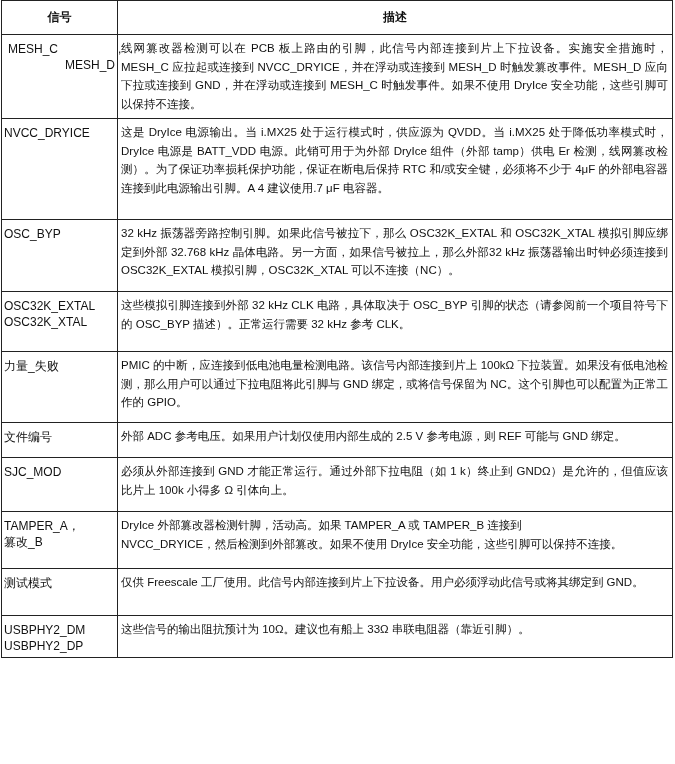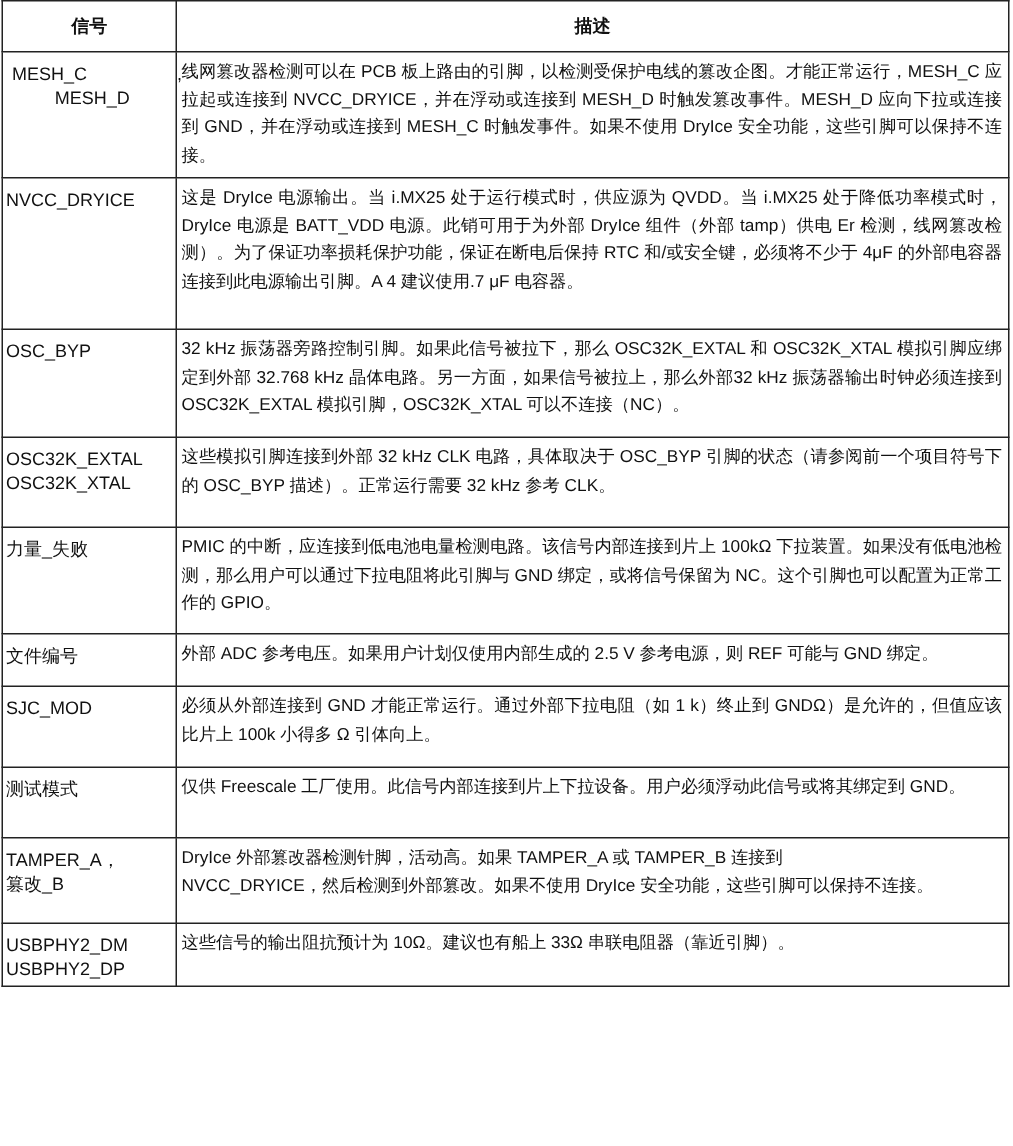--- a/index.html
+++ b/index.html
@@ -37,21 +37,21 @@
     col.c1 { width: 116px; }
     col.c2 { width: 555px; }
     .sig {
       font-family: "Liberation Sans", sans-serif;
       font-size: 12px;
       line-height: 16px;
       padding: 6px 2px 0 2px;
       white-space: pre-line;
     }
     .sig.left {
-      text-align: center;
+      text-align: right;
       padding-left: 6px;
     }
     .desc {
       font-family: "Liberation Sans", "DejaVu Sans", sans-serif;
       font-size: 11.5px;
       line-height: 18.5px;
       padding: 4px 4px 0 3px;
       text-align: justify;
     }
   </style>
@@ -69,21 +69,21 @@
       <th>描述</th>
     </tr>
   </thead>
   <tbody>
     <tr style="height:84px">
       <td>
           <div class="sig left">MESH_C　　　　　,
 MESH_D</div>
         </td>
       <td>
-          <div class="desc">线网篡改器检测可以在 PCB 板上路由的引脚，以检测受保护电线的篡改企图。才能正常运行，MESH_C 应拉起或连接到 NVCC_DRYICE，并在浮动或连接到 MESH_D 时触发篡改事件。MESH_D 应向下拉或连接到 GND，并在浮动或连接到 MESH_C 时触发事件。如果不使用 DryIce 安全功能，这些引脚可以保持不连接。</div>
+          <div class="desc">线网篡改器检测可以在 PCB 板上路由的引脚，此信号内部连接到片上下拉设备。实施安全措施时，MESH_C 应拉起或连接到 NVCC_DRYICE，并在浮动或连接到 MESH_D 时触发篡改事件。MESH_D 应向下拉或连接到 GND，并在浮动或连接到 MESH_C 时触发事件。如果不使用 DryIce 安全功能，这些引脚可以保持不连接。</div>
         </td>
     </tr>
     <tr style="height:101px">
       <td>
           <div class="sig">NVCC_DRYICE</div>
         </td>
       <td>
           <div class="desc">这是 DryIce 电源输出。当 i.MX25 处于运行模式时，供应源为 QVDD。当 i.MX25 处于降低功率模式时，DryIce 电源是 BATT_VDD 电源。此销可用于为外部 DryIce 组件（外部 tamp）供电 Er 检测，线网篡改检测）。为了保证功率损耗保护功能，保证在断电后保持 RTC 和/或安全键，必须将不少于 4μF 的外部电容器连接到此电源输出引脚。A 4 建议使用.7 μF 电容器。</div>
         </td>
     </tr>
@@ -121,36 +121,36 @@
         </td>
     </tr>
     <tr style="height:54px">
       <td>
           <div class="sig">SJC_MOD</div>
         </td>
       <td>
           <div class="desc">必须从外部连接到 GND 才能正常运行。通过外部下拉电阻（如 1 k）终止到 GNDΩ）是允许的，但值应该比片上 100k 小得多 Ω 引体向上。</div>
         </td>
     </tr>
-    <tr style="height:47px">
-      <td>
-          <div class="sig">测试模式</div>
-        </td>
-      <td>
-          <div class="desc">仅供 Freescale 工厂使用。此信号内部连接到片上下拉设备。用户必须浮动此信号或将其绑定到 GND。</div>
-        </td>
-    </tr>
     <tr style="height:57px">
       <td>
           <div class="sig">TAMPER_A，
 篡改_B</div>
         </td>
       <td>
           <div class="desc" style="white-space:pre-line">DryIce 外部篡改器检测针脚，活动高。如果 TAMPER_A 或 TAMPER_B 连接到
 NVCC_DRYICE，然后检测到外部篡改。如果不使用 DryIce 安全功能，这些引脚可以保持不连接。</div>
+        </td>
+    </tr>
+    <tr style="height:47px">
+      <td>
+          <div class="sig">测试模式</div>
+        </td>
+      <td>
+          <div class="desc">仅供 Freescale 工厂使用。此信号内部连接到片上下拉设备。用户必须浮动此信号或将其绑定到 GND。</div>
         </td>
     </tr>
     <tr style="height:42px">
       <td>
           <div class="sig">USBPHY2_DM
 USBPHY2_DP</div>
         </td>
       <td>
           <div class="desc">这些信号的输出阻抗预计为 10Ω。建议也有船上 33Ω 串联电阻器（靠近引脚）。</div>
         </td>

